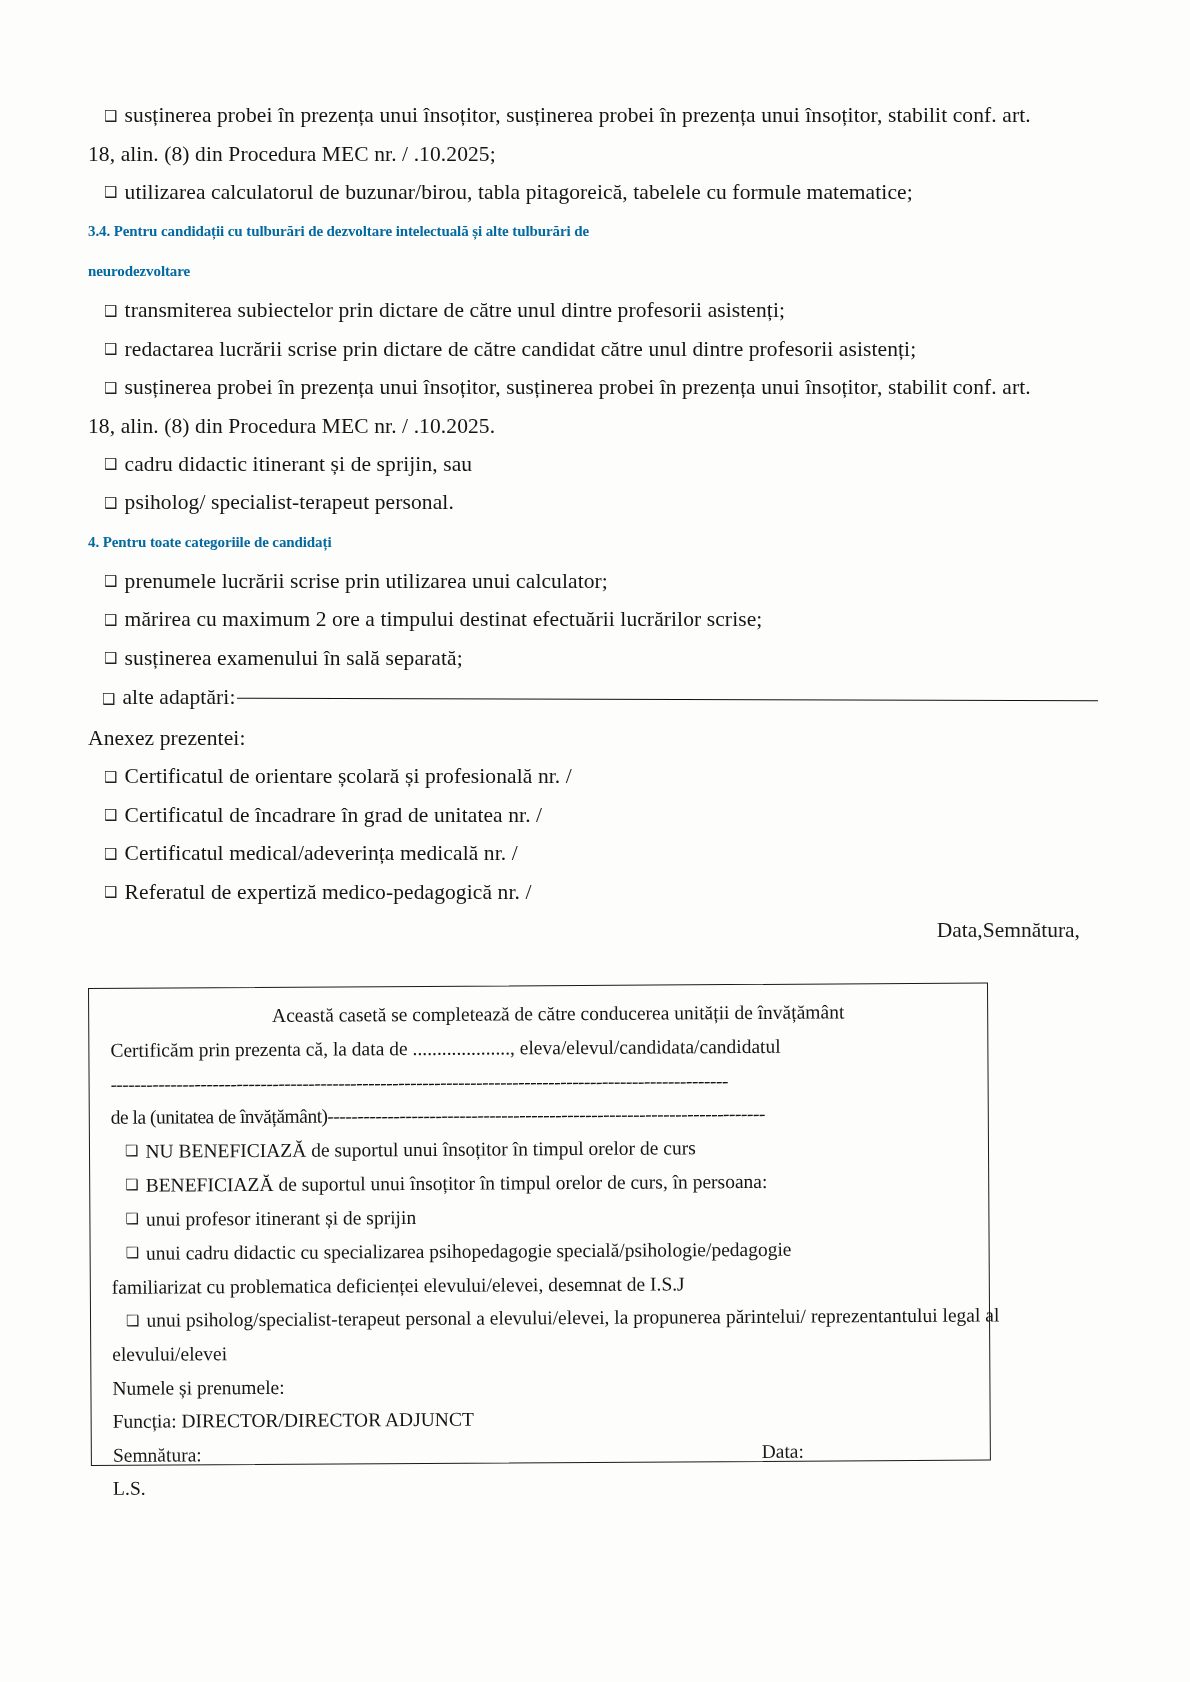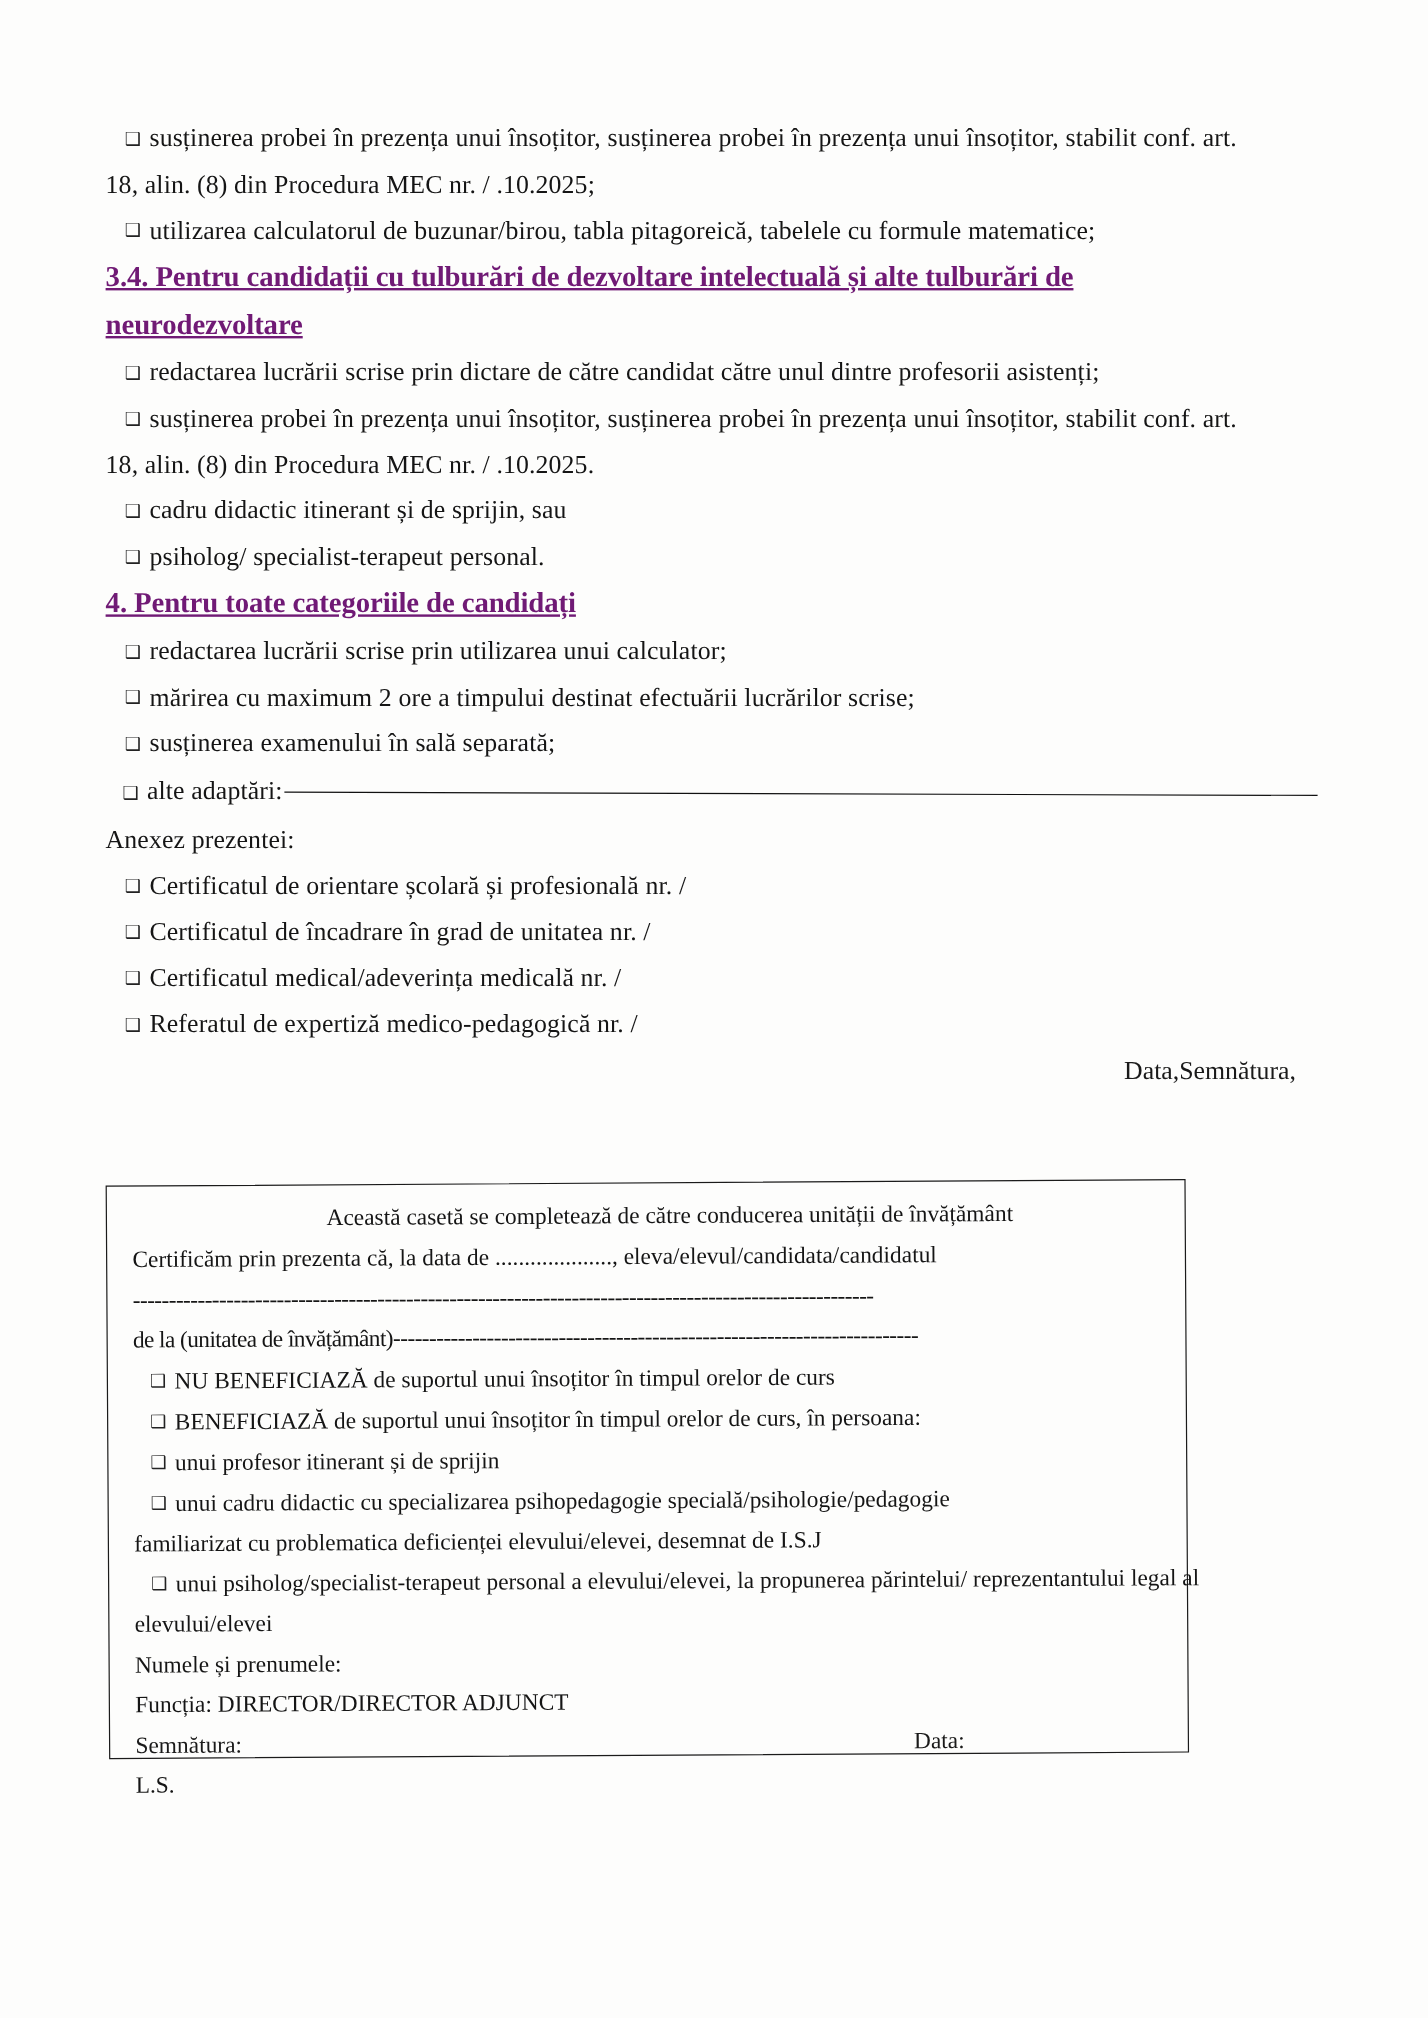--- a/index.html
+++ b/index.html
@@ -45,25 +45,24 @@
   .cb {
     font-family: "DejaVu Sans", sans-serif;
     font-size: 15px;
     vertical-align: 1.5px;
     margin-right: 7px;
     color: #222;
   }
 
   .heading {
     font-weight: bold;
-    text-decoration: underline;
-    font-size: 24px;
+    font-size: 15px;
     line-height: 40px;
     letter-spacing: -0.1px;
-    color: #701a75;
+    color: #0369a1;
   }
 
   .plain {
     padding-left: 0px;
   }
 
   
   .fill-row {
     display: flex;
     align-items: baseline;
@@ -153,37 +152,40 @@
     </div>
     <div class="line plain">18, alin. (8) din Procedura MEC nr.      /   .10.2025;</div>
     <div class="line bullet-line">
       <span class="cb">❑</span><span>utilizarea calculatorul de buzunar/birou, tabla pitagoreică, tabelele cu formule matematice;</span>
     </div>
 
     <div class="line heading">3.4. Pentru candidații cu tulburări de dezvoltare intelectuală și alte tulburări de</div>
     <div class="line heading">neurodezvoltare</div>
 
     <div class="line bullet-line">
+      <span class="cb">❑</span><span>transmiterea subiectelor prin dictare de către unul dintre profesorii asistenți;</span>
+    </div>
+    <div class="line bullet-line">
       <span class="cb">❑</span><span>redactarea lucrării scrise prin dictare de către candidat către unul dintre profesorii asistenți;</span>
     </div>
     <div class="line bullet-line">
       <span class="cb">❑</span><span>susținerea probei în prezența unui însoțitor, susținerea probei în prezența unui însoțitor, stabilit conf. art.</span>
     </div>
     <div class="line plain">18, alin. (8) din Procedura MEC  nr.      /   .10.2025.</div>
     <div class="line bullet-line">
       <span class="cb">❑</span><span>cadru didactic itinerant și de sprijin, sau</span>
     </div>
     <div class="line bullet-line">
       <span class="cb">❑</span><span>psiholog/ specialist-terapeut personal.</span>
     </div>
 
     <div class="line heading">4. Pentru toate categoriile de candidați</div>
 
     <div class="line bullet-line">
-      <span class="cb">❑</span><span>redactarea lucrării scrise prin utilizarea unui calculator;</span>
+      <span class="cb">❑</span><span>prenumele lucrării scrise prin utilizarea unui calculator;</span>
     </div>
     <div class="line bullet-line">
       <span class="cb">❑</span><span>mărirea cu maximum 2 ore a timpului destinat efectuării lucrărilor scrise;</span>
     </div>
     <div class="line bullet-line">
       <span class="cb">❑</span><span>susținerea examenului în sală separată;</span>
     </div>
 
     <div class="fill-row">
       <span class="cb">❑</span>

